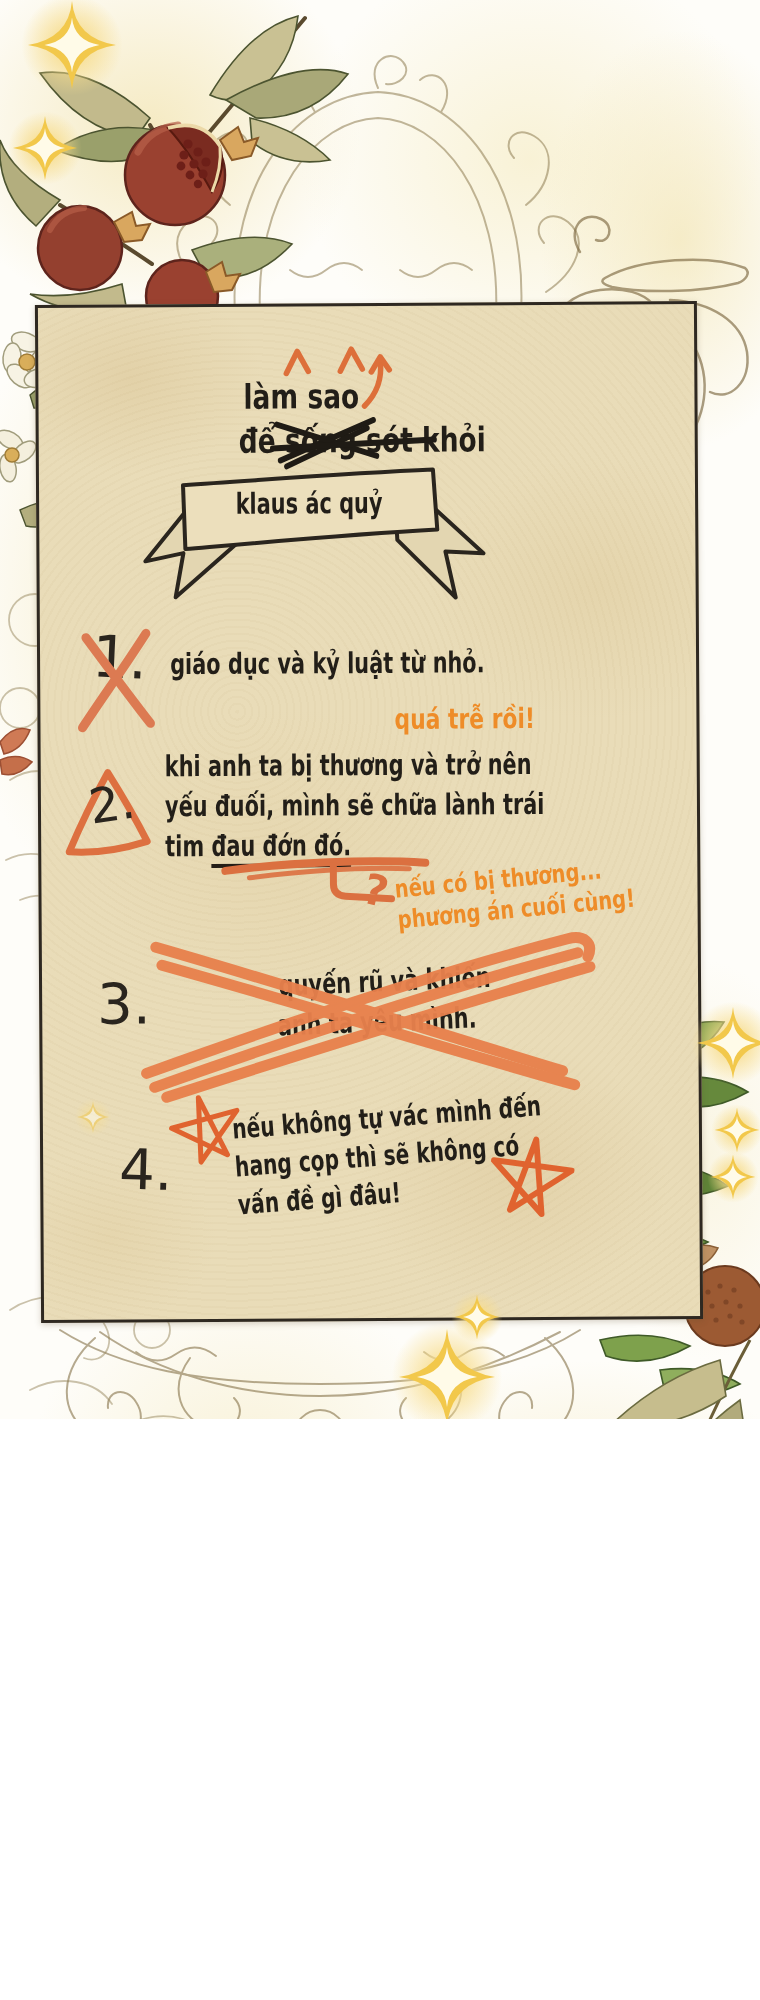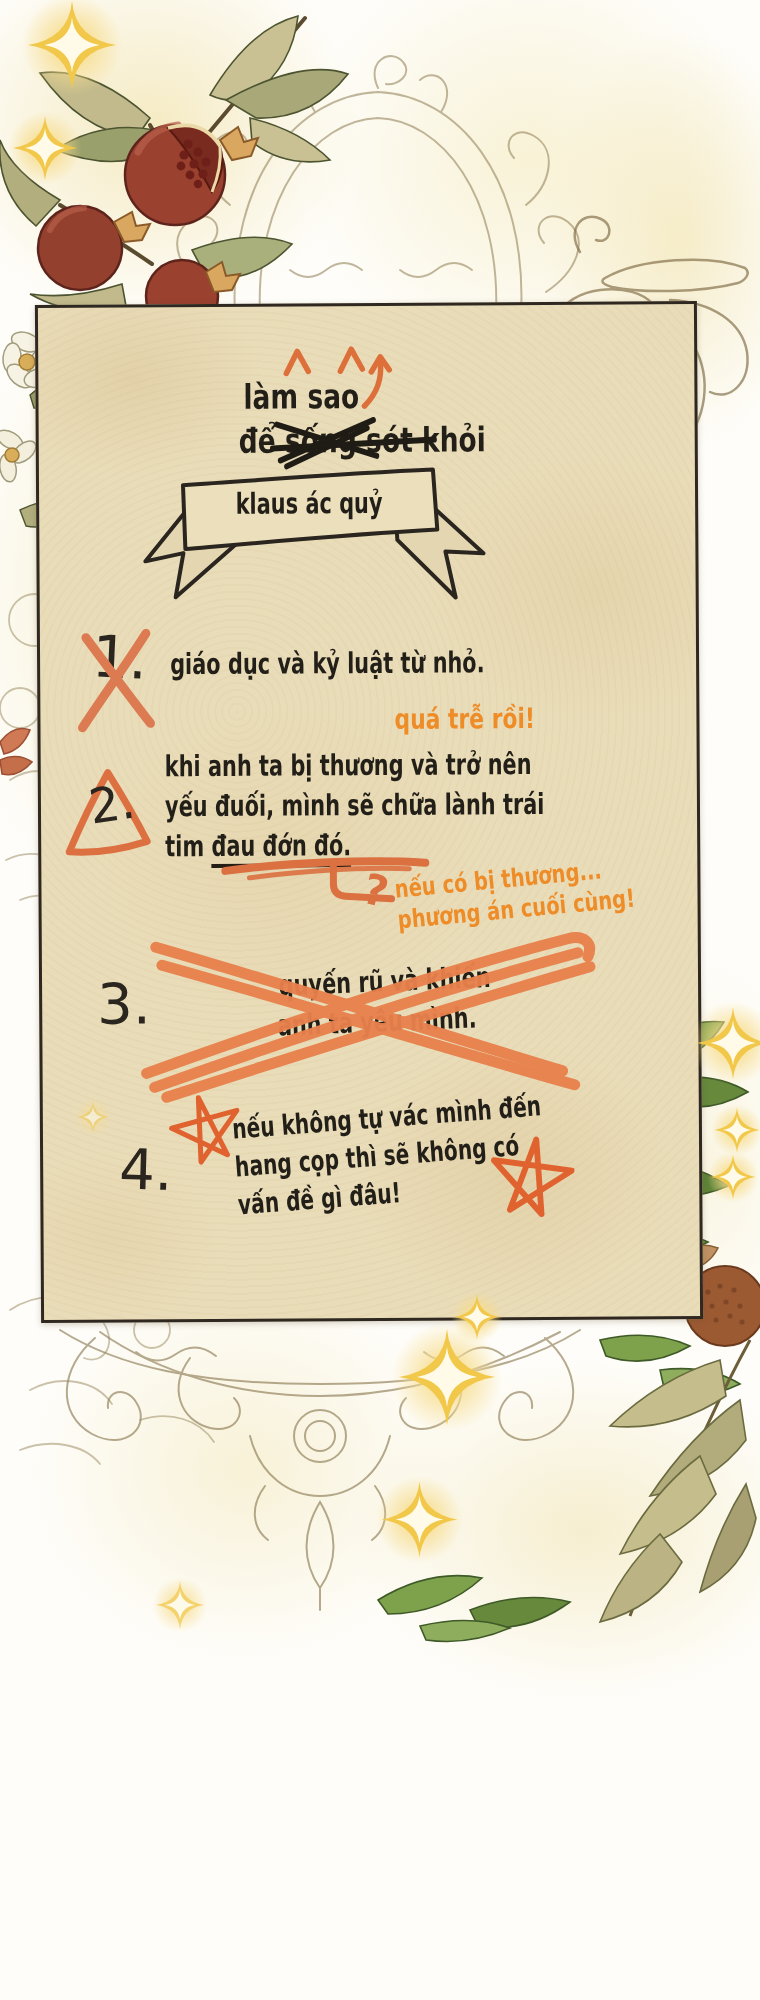--- a/index.html
+++ b/index.html
@@ -1,17 +1,17 @@
 <!DOCTYPE html>
 <html><head>
 <meta charset="utf-8">
 <style>
   html,body{margin:0;padding:0;}
   body{width:760px;height:2000px;background:#ffffff;font-family:"DejaVu Sans",sans-serif;}
-  .scene{position:relative;width:760px;height:2000px;overflow:hidden;background:#fefdf9;}
+  .scene{position:relative;width:760px;height:1419px;overflow:hidden;background:#fefdf9;}
   .wash{position:absolute;border-radius:50%;z-index:0;pointer-events:none;}
   .deco{position:absolute;z-index:1;}
   .sparkle{position:absolute;z-index:3;pointer-events:none;}
   .paper{
     position:absolute;left:38px;top:303px;width:662px;height:1018px;z-index:2;
     box-sizing:border-box;border:3px solid #2e2821;transform:rotate(-0.35deg);
     background-color:#e9dcb8;
     background-image:
       radial-gradient(ellipse 220px 160px at 14% 7%, rgba(196,160,96,.18), transparent 60%),
       radial-gradient(ellipse 280px 220px at 85% 28%, rgba(205,174,110,.16), transparent 60%),

